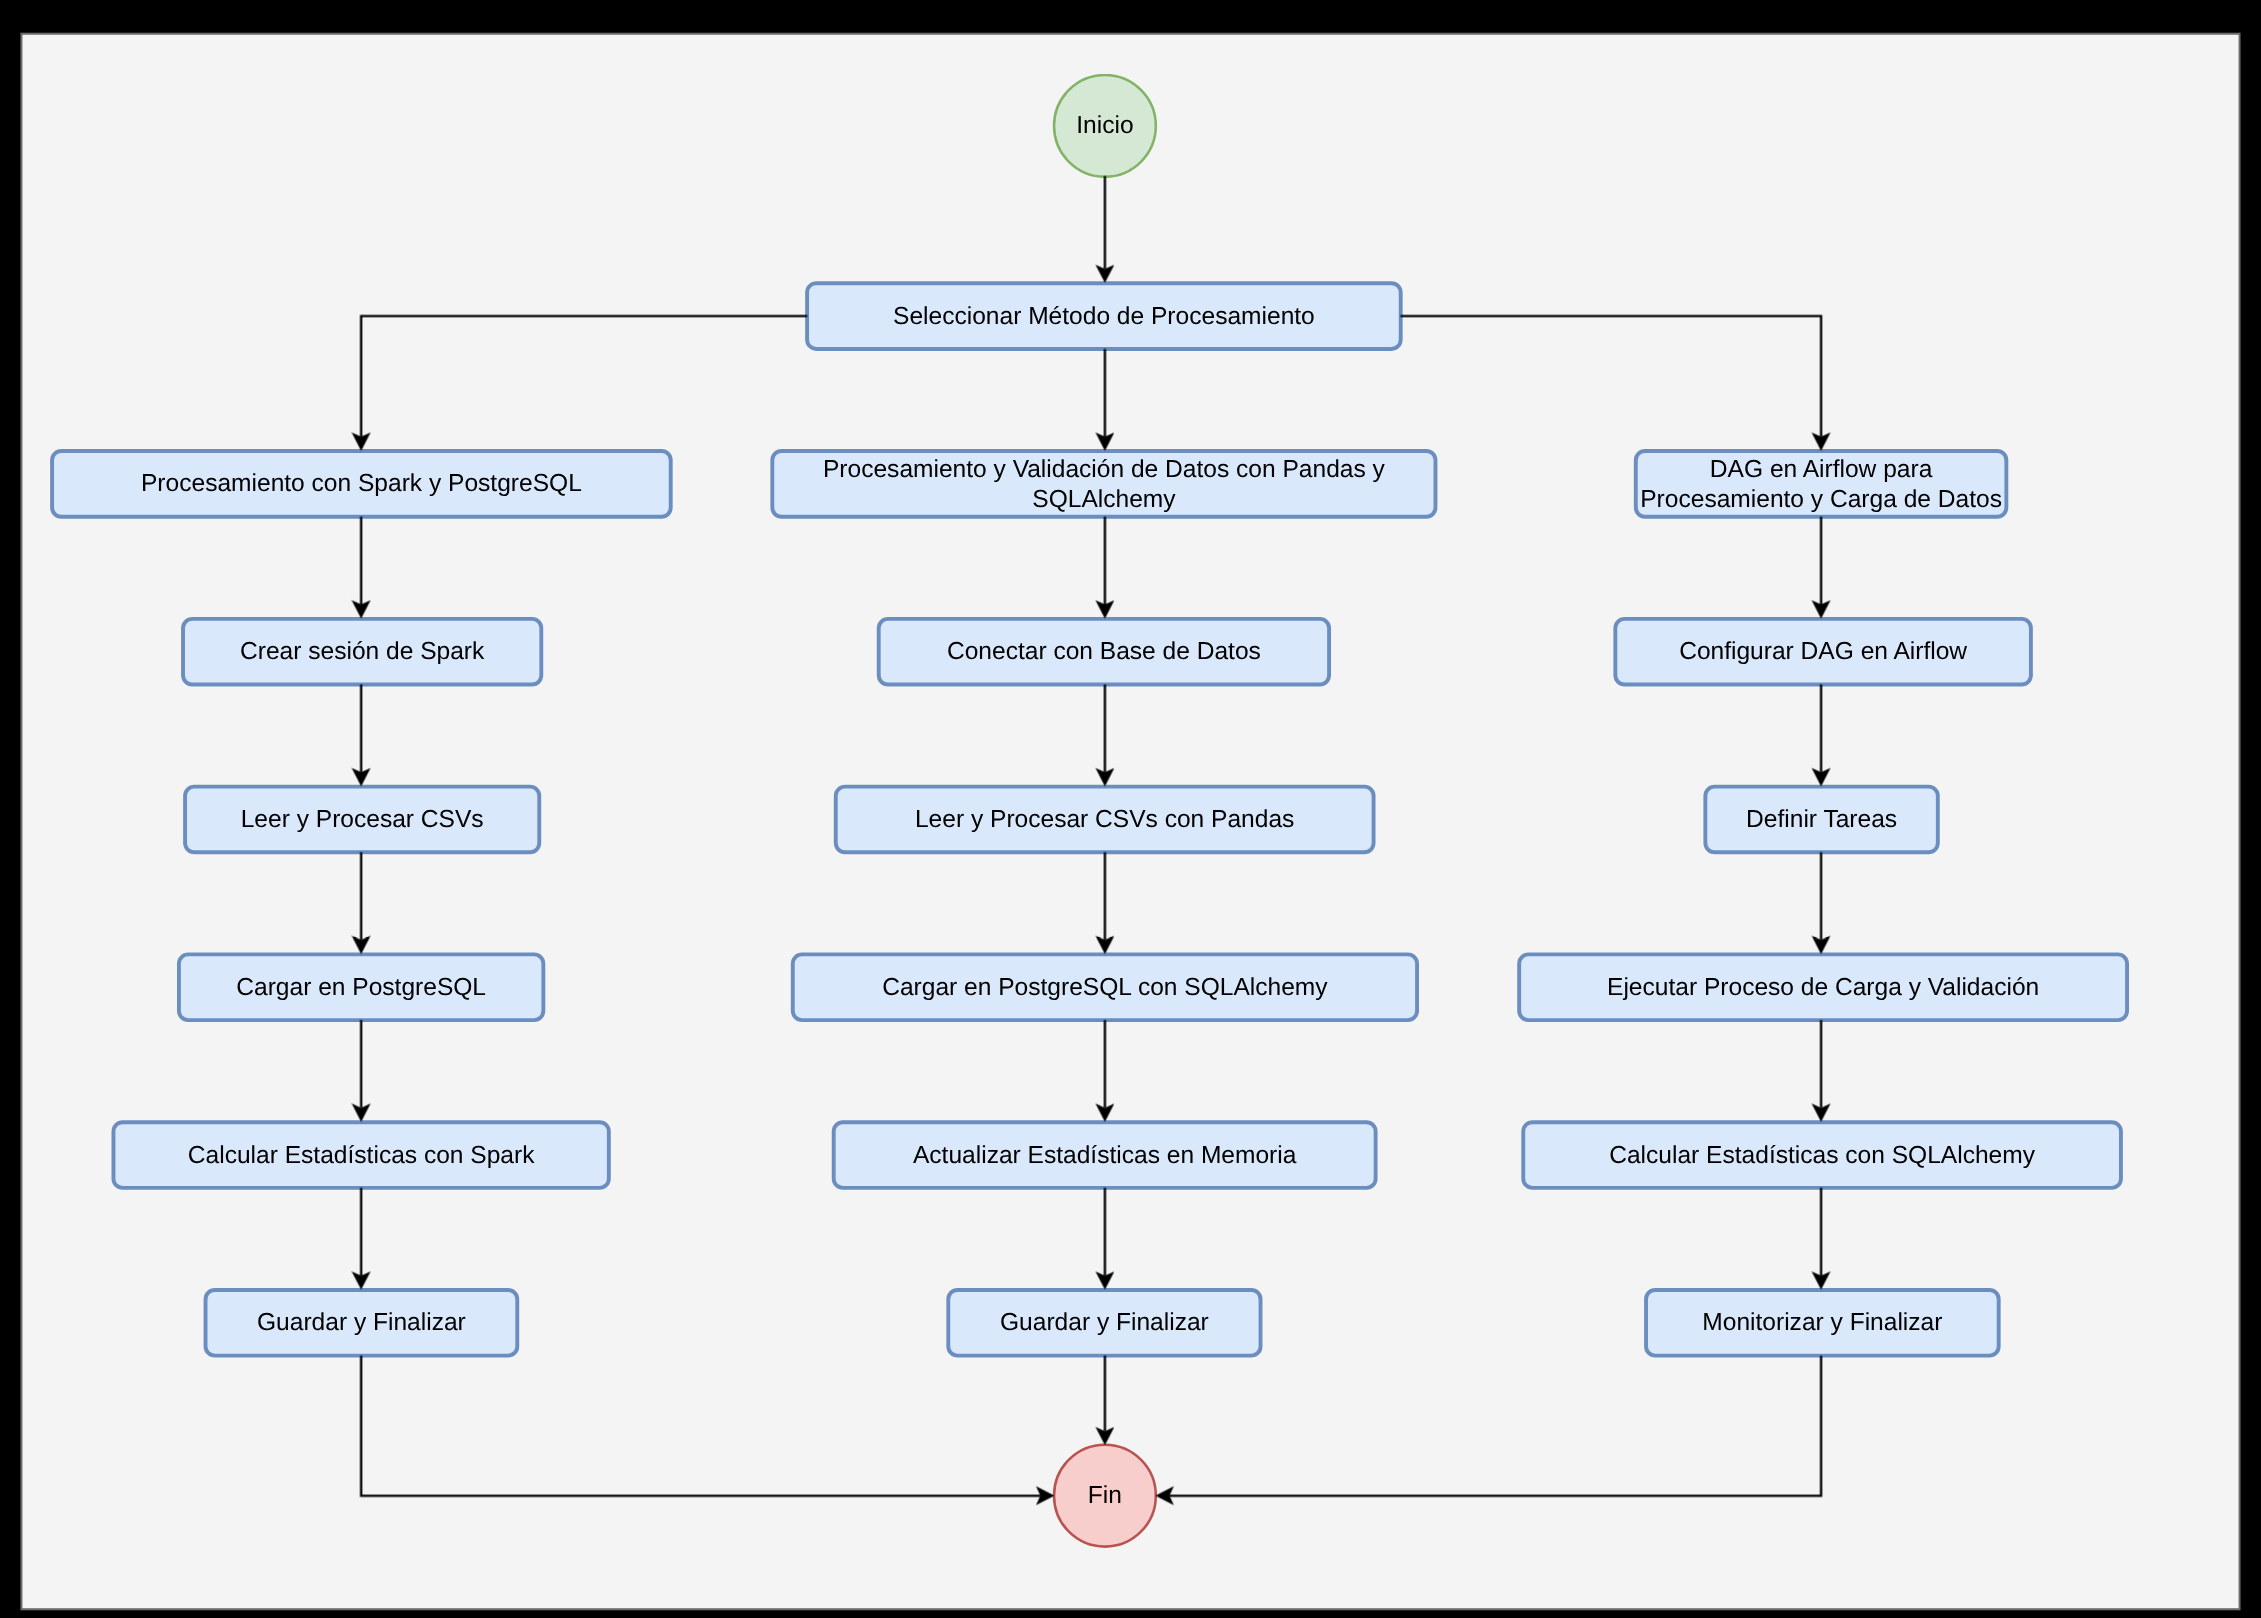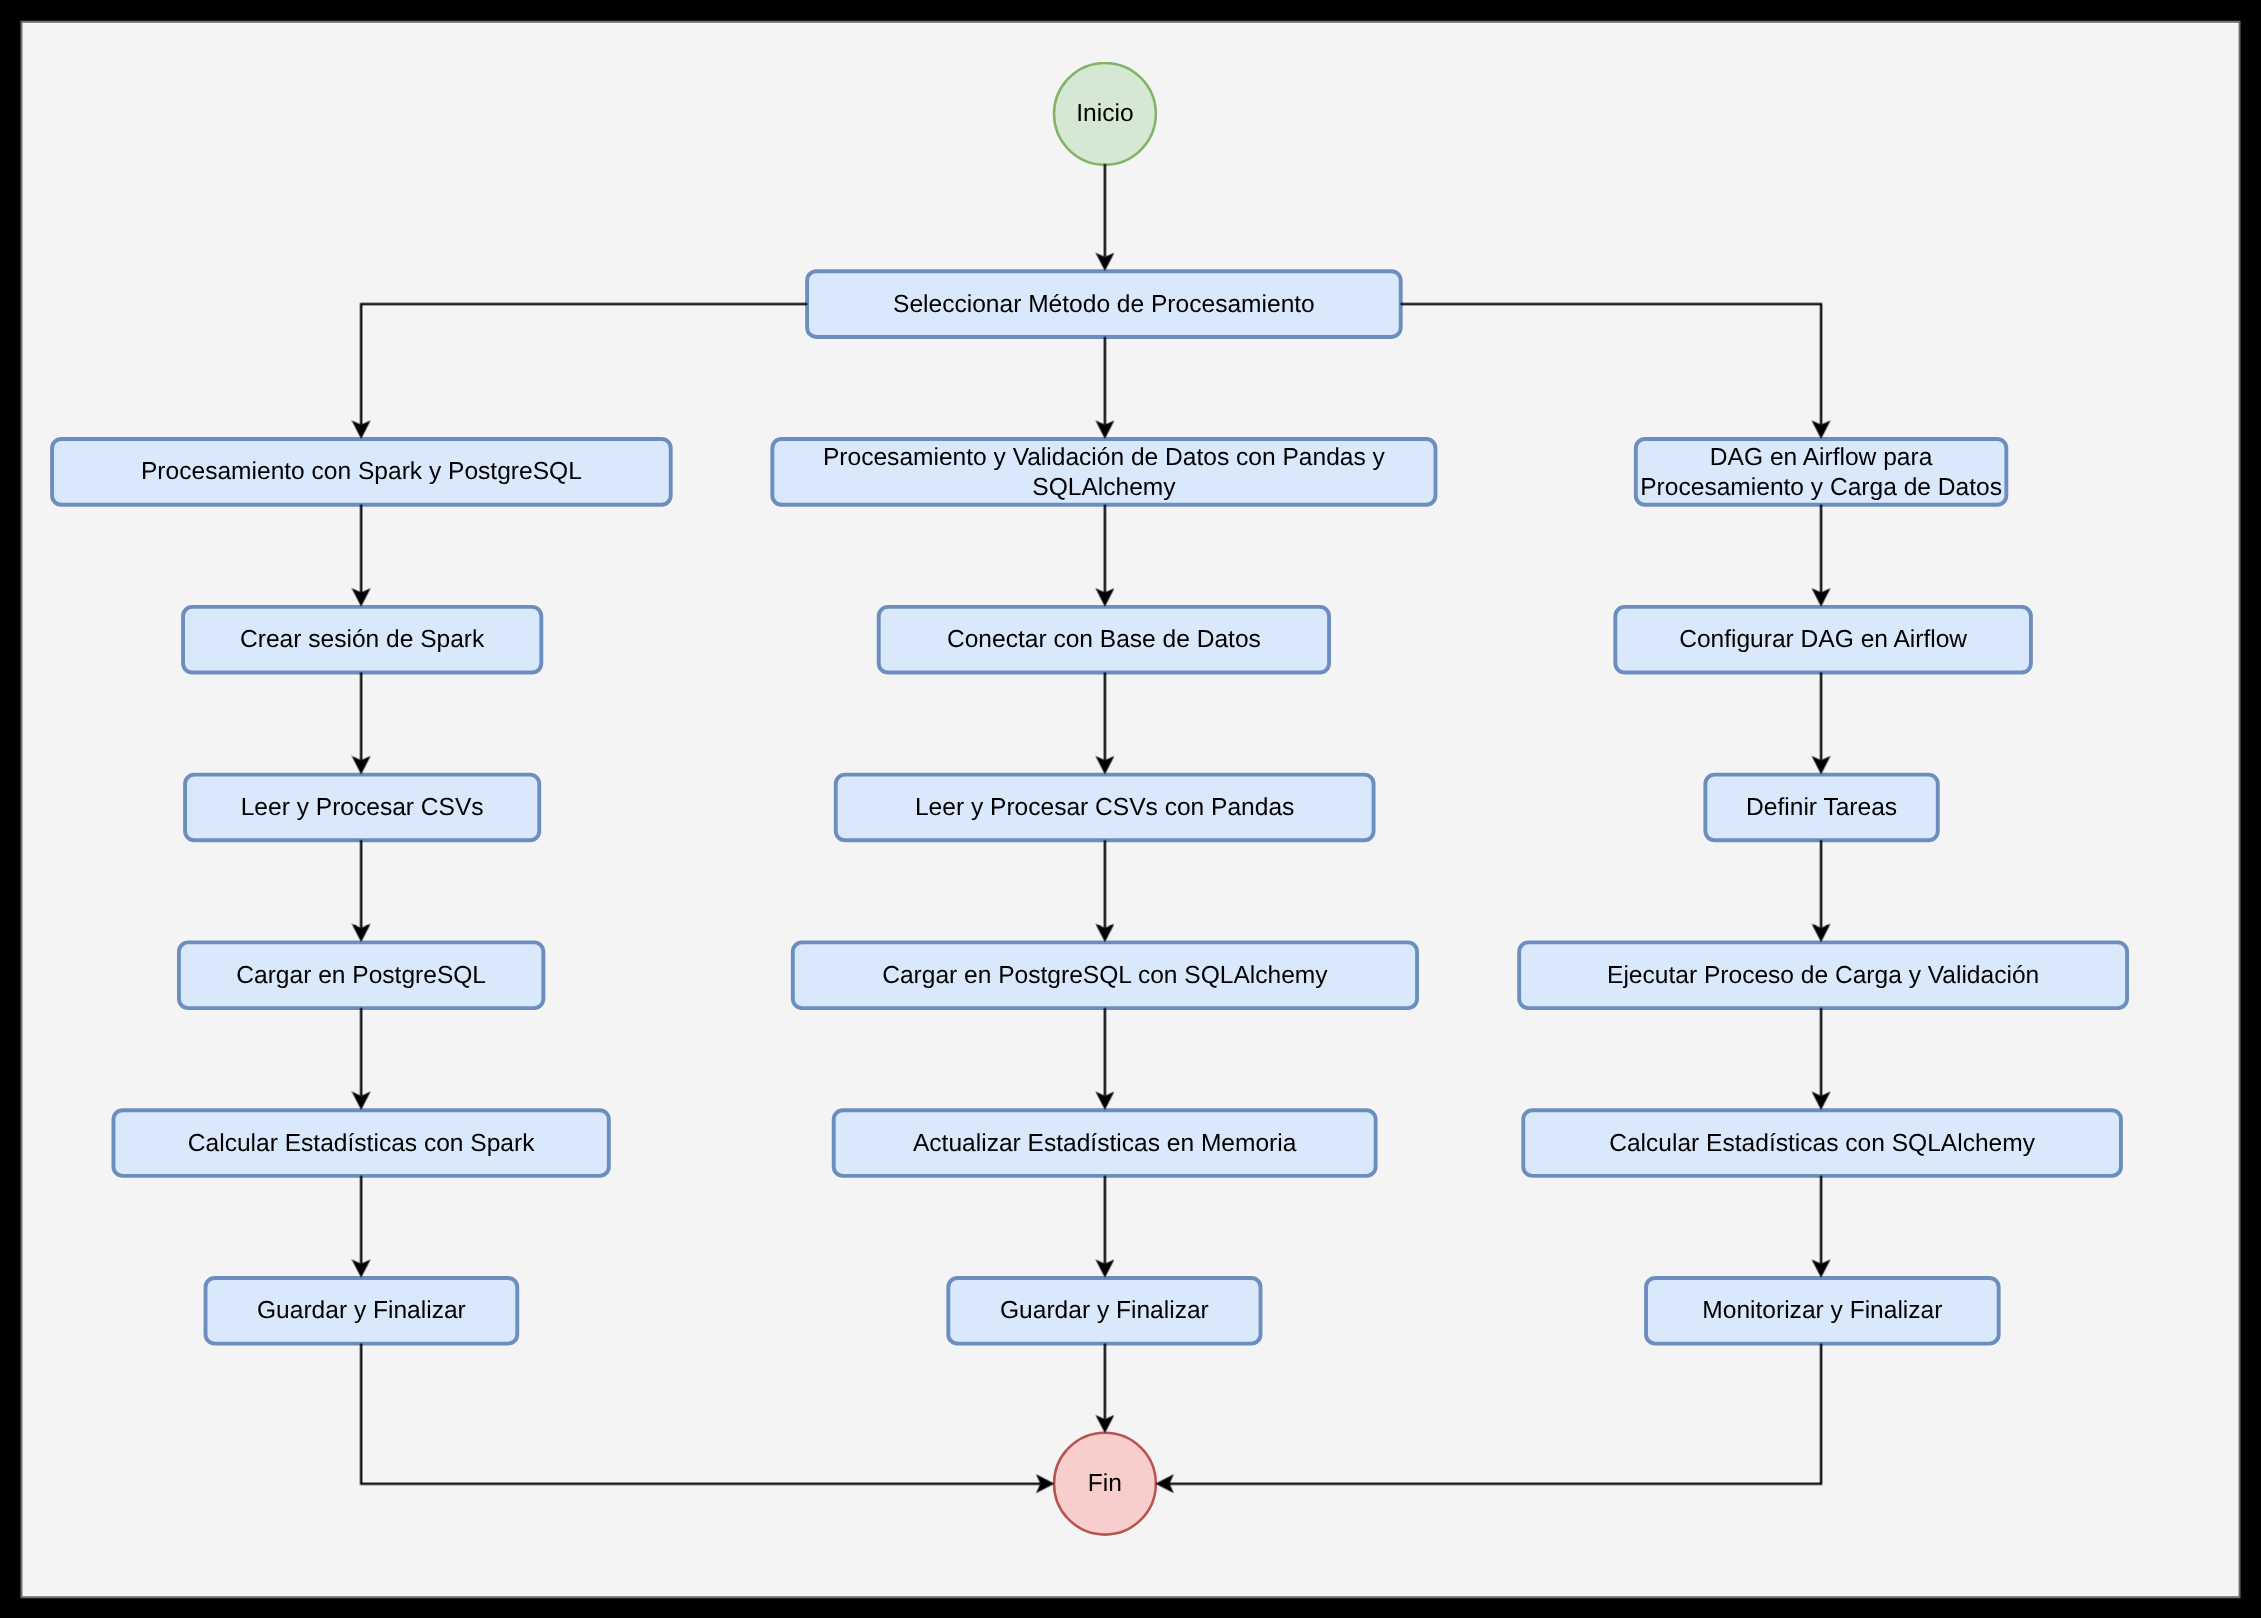--- a/index.html
+++ b/index.html
@@ -10,21 +10,21 @@
   }
   body {
     width: 2261px;
     height: 1619px;
     overflow: hidden;
     font-family: "Liberation Sans", sans-serif;
   }
   #canvas-frame {
     position: absolute;
     left: 0;
-    top: 0;
+    top: 12px;
     width: 2261px;
     height: 1380px;
   }
   #diagram-svg {
     position: absolute;
     left: 0;
     top: 0;
     display: block;
   }
   .node-label {

